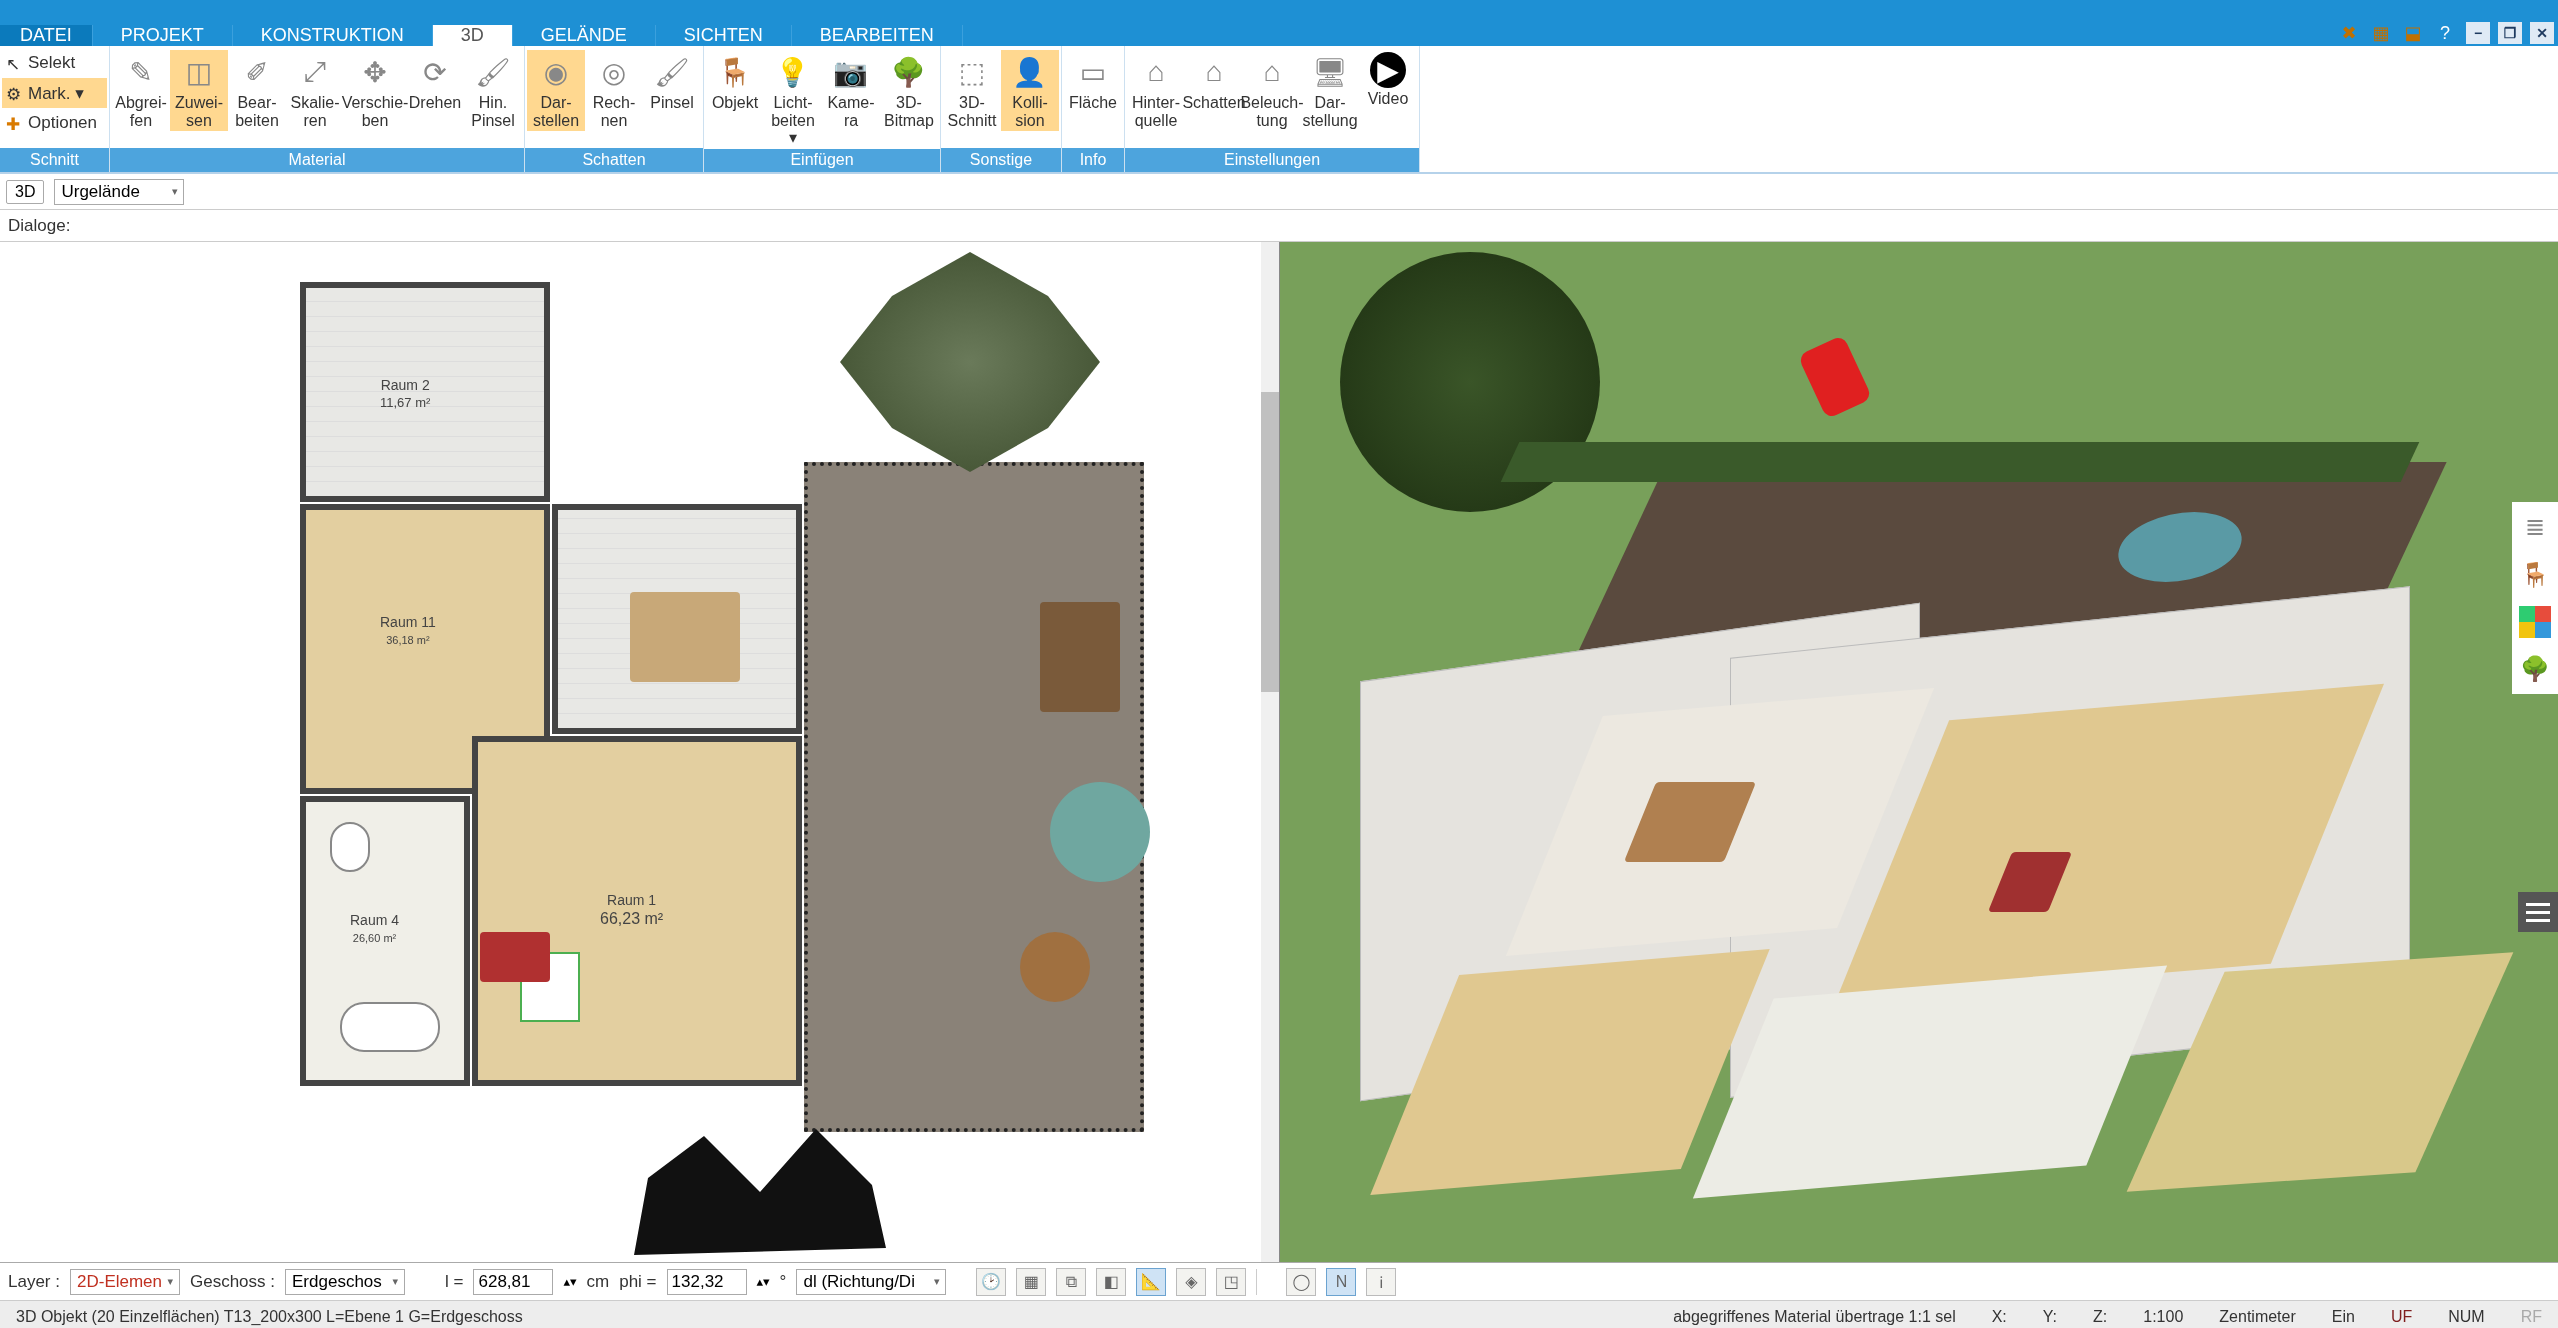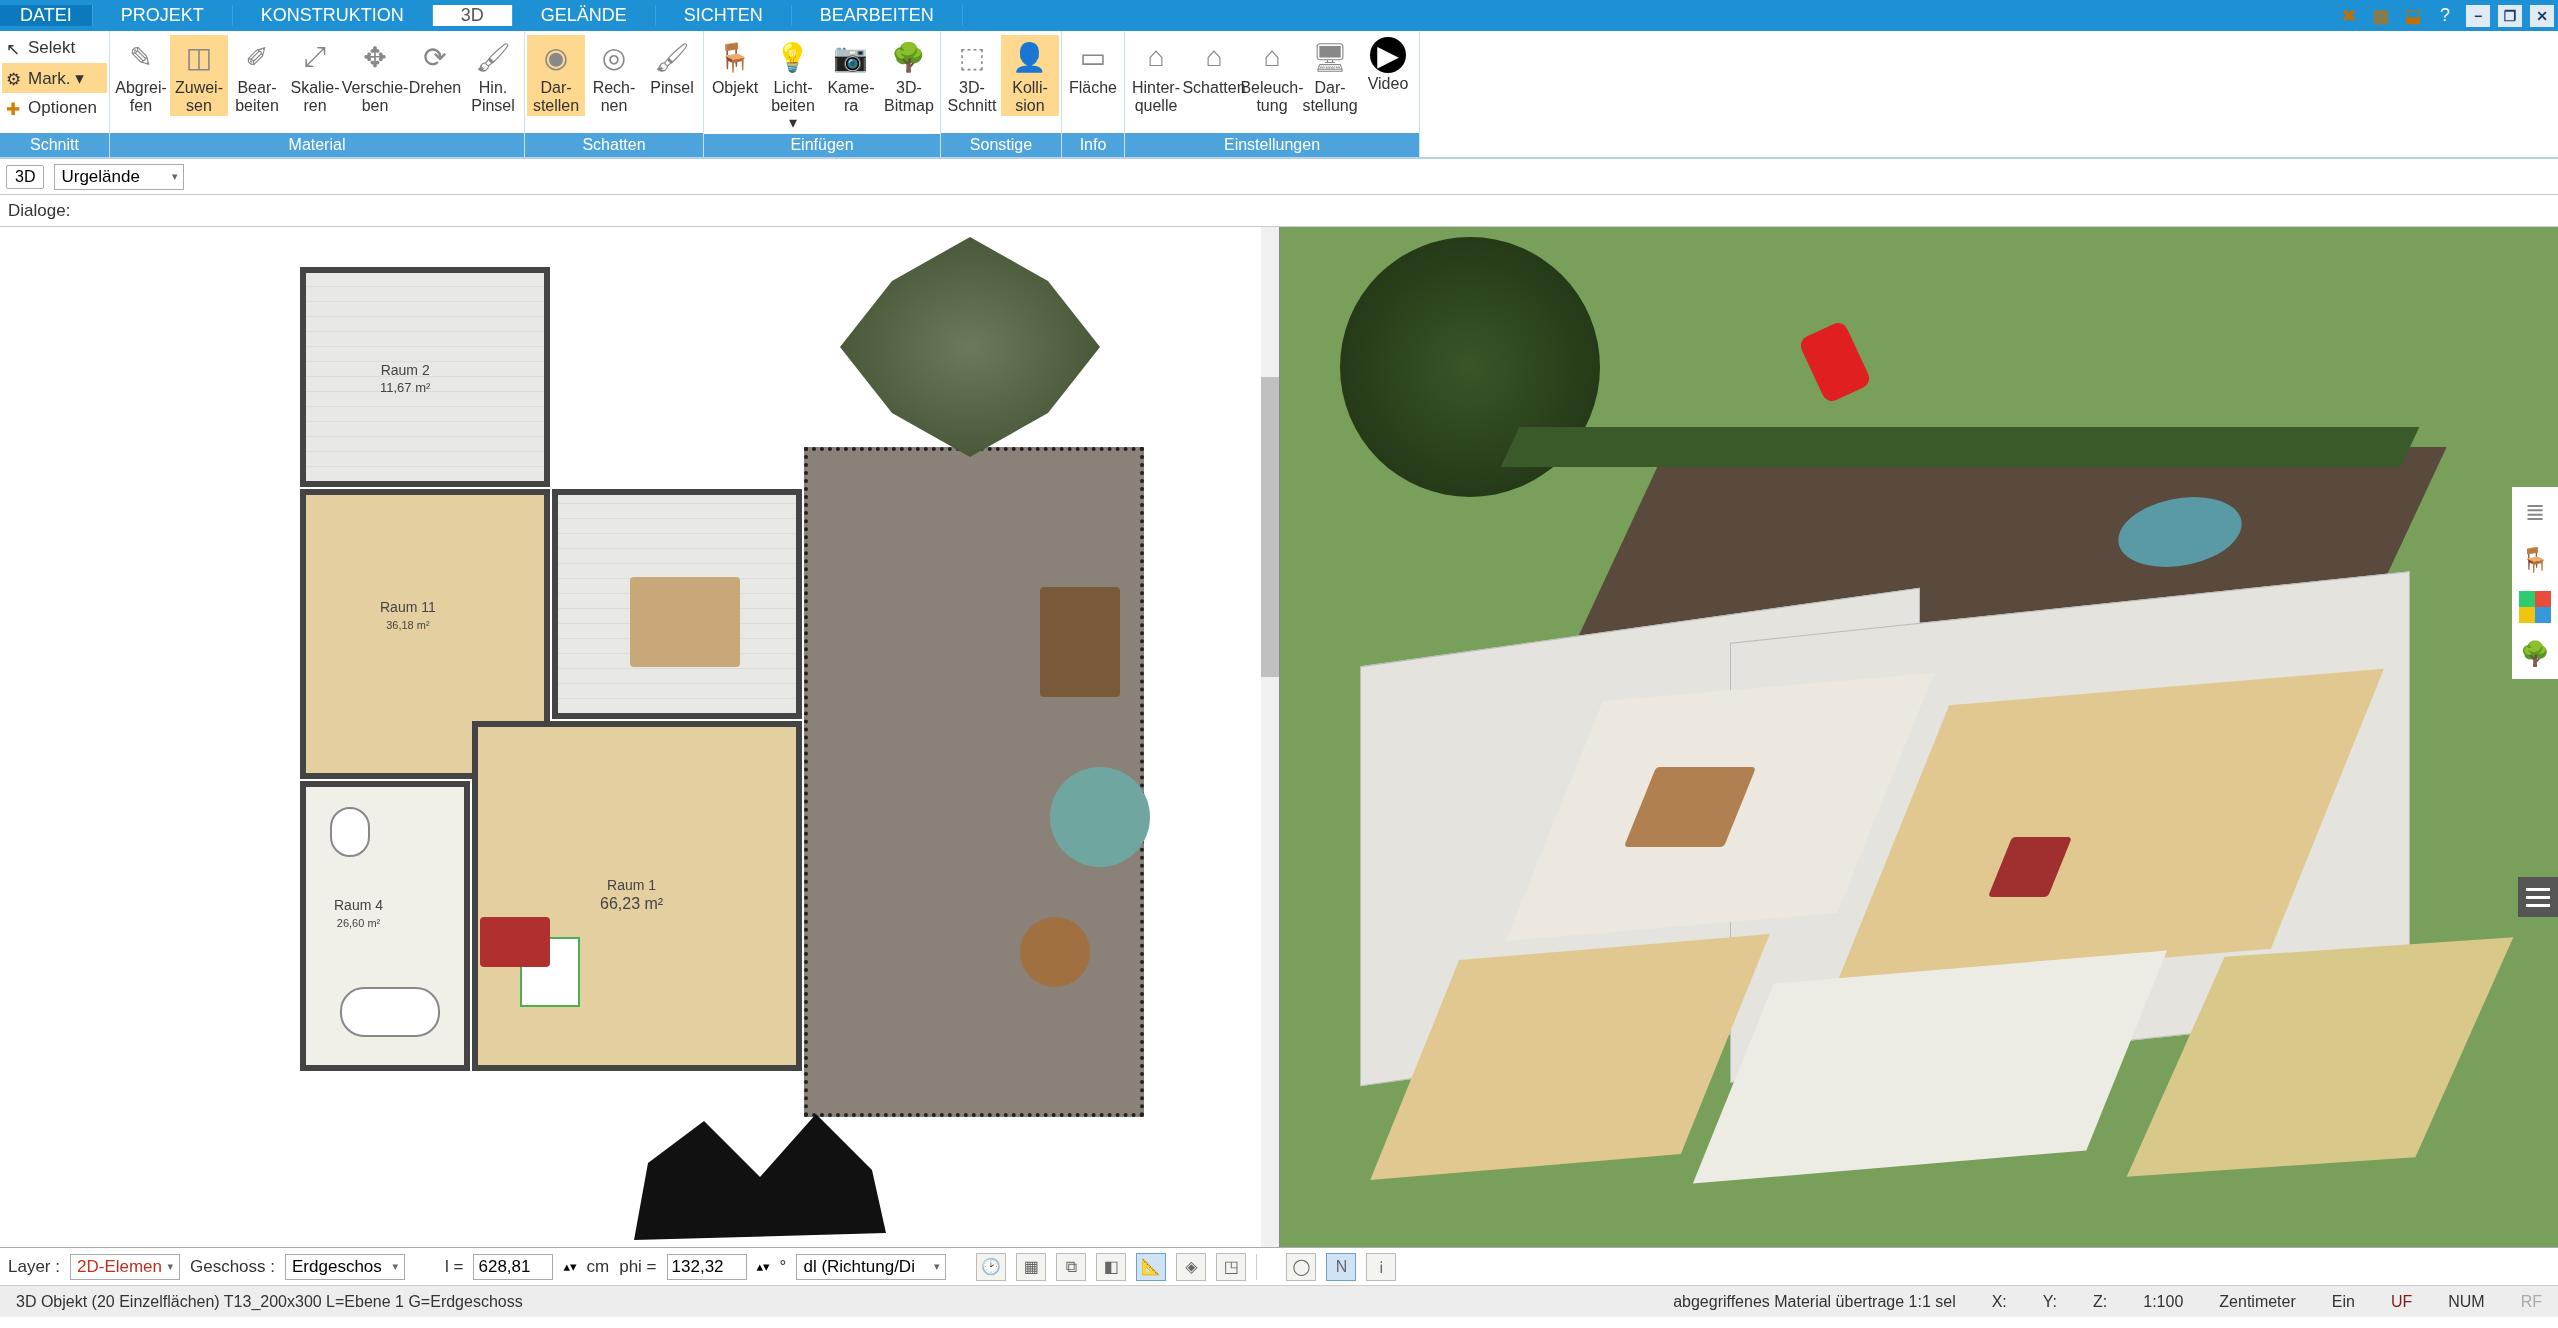--- a/index.html
+++ b/index.html
@@ -1,19 +1,19 @@
 <!DOCTYPE html>
 <html><head>
 <meta charset="utf-8">
 <style>
 * { margin: 0; padding: 0; box-sizing: border-box; font-family: "Segoe UI", Tahoma, sans-serif; }
 body { width: 2558px; height: 1328px; overflow: hidden; background: #fff; font-size: 12px; }
 
 
-.menu-tabs { height: 31px; background: #1e90d4; display: flex; align-items: center; }
+.menu-tabs { height: 46px; background: #1e90d4; display: flex; align-items: flex-end; }
 .menu-tab { padding: 0 28px; display: flex; align-items: center; color: #fff; font-size: 18px; cursor: pointer; border-right: 1px solid #3ba0dd; }
 .menu-tab:first-child { background: #0b7abc; padding: 0 20px; }
 .menu-tab.active { background: #fff; color: #555; }
 .menu-spacer { flex: 1; }
 .title-icons { display: flex; align-items: center; gap: 6px; padding-right: 4px; }
 .title-icon { width: 26px; height: 26px; display: flex; align-items: center; justify-content: center; color: #fff; font-size: 18px; cursor: pointer; }
 .title-icon.tool { color: #c07000; }
 .title-icon.win { background: #dfeaf5; color: #1e3a5f; width: 24px; height: 22px; font-size: 14px; font-weight: bold; margin-left: 2px; }
 
 
@@ -280,21 +280,21 @@
       <div class="room floor-tile" style="left:300px;top:40px;width:250px;height:220px"></div>
       <div class="room-lbl" style="left:380px;top:135px"><span>Raum 2</span><br><span style="font-size:13px">11,67 m²</span></div>
 
       <div class="room floor-wood" style="left:300px;top:262px;width:250px;height:290px"></div>
       <div class="room-lbl" style="left:380px;top:372px"><span>Raum 11</span><br><span style="font-size:11px">36,18 m²</span></div>
 
       <div class="room floor-tile" style="left:552px;top:262px;width:250px;height:230px"></div>
       <div class="room-lbl" style="left:640px;top:380px;font-size:11px"><span>Raum 3</span><br><span>10,82 m²</span></div>
 
       <div class="room" style="left:300px;top:554px;width:170px;height:290px;background:#f0efe8"></div>
-      <div class="room-lbl" style="left:334px;top:670px"><span>Raum 4</span><br><span style="font-size:11px">26,60 m²</span></div>
+      <div class="room-lbl" style="left:350px;top:670px"><span>Raum 4</span><br><span style="font-size:11px">26,60 m²</span></div>
 
       <div class="room floor-wood" style="left:472px;top:494px;width:330px;height:350px"></div>
       <div class="room-lbl" style="left:600px;top:650px"><span>Raum 1</span><br><span style="font-size:16px">66,23 m²</span></div>
 
       <div style="position:absolute;left:520px;top:710px;width:60px;height:70px;border:2px solid #4caf50;background:#fff"></div>
 
       <div class="room floor-deck" style="left:804px;top:220px;width:340px;height:670px;border:4px dotted #222"></div>
 
       <div style="position:absolute;left:840px;top:10px;width:260px;height:220px;background:radial-gradient(#6a7a5a,#3a4a2a);clip-path:polygon(50% 0,80% 20%,100% 50%,80% 80%,50% 100%,20% 80%,0 50%,20% 20%)"></div>
       <div style="position:absolute;left:620px;top:880px;width:280px;height:140px;background:#111;clip-path:polygon(10% 40%,30% 10%,50% 50%,70% 5%,90% 45%,95% 90%,5% 95%)"></div>

